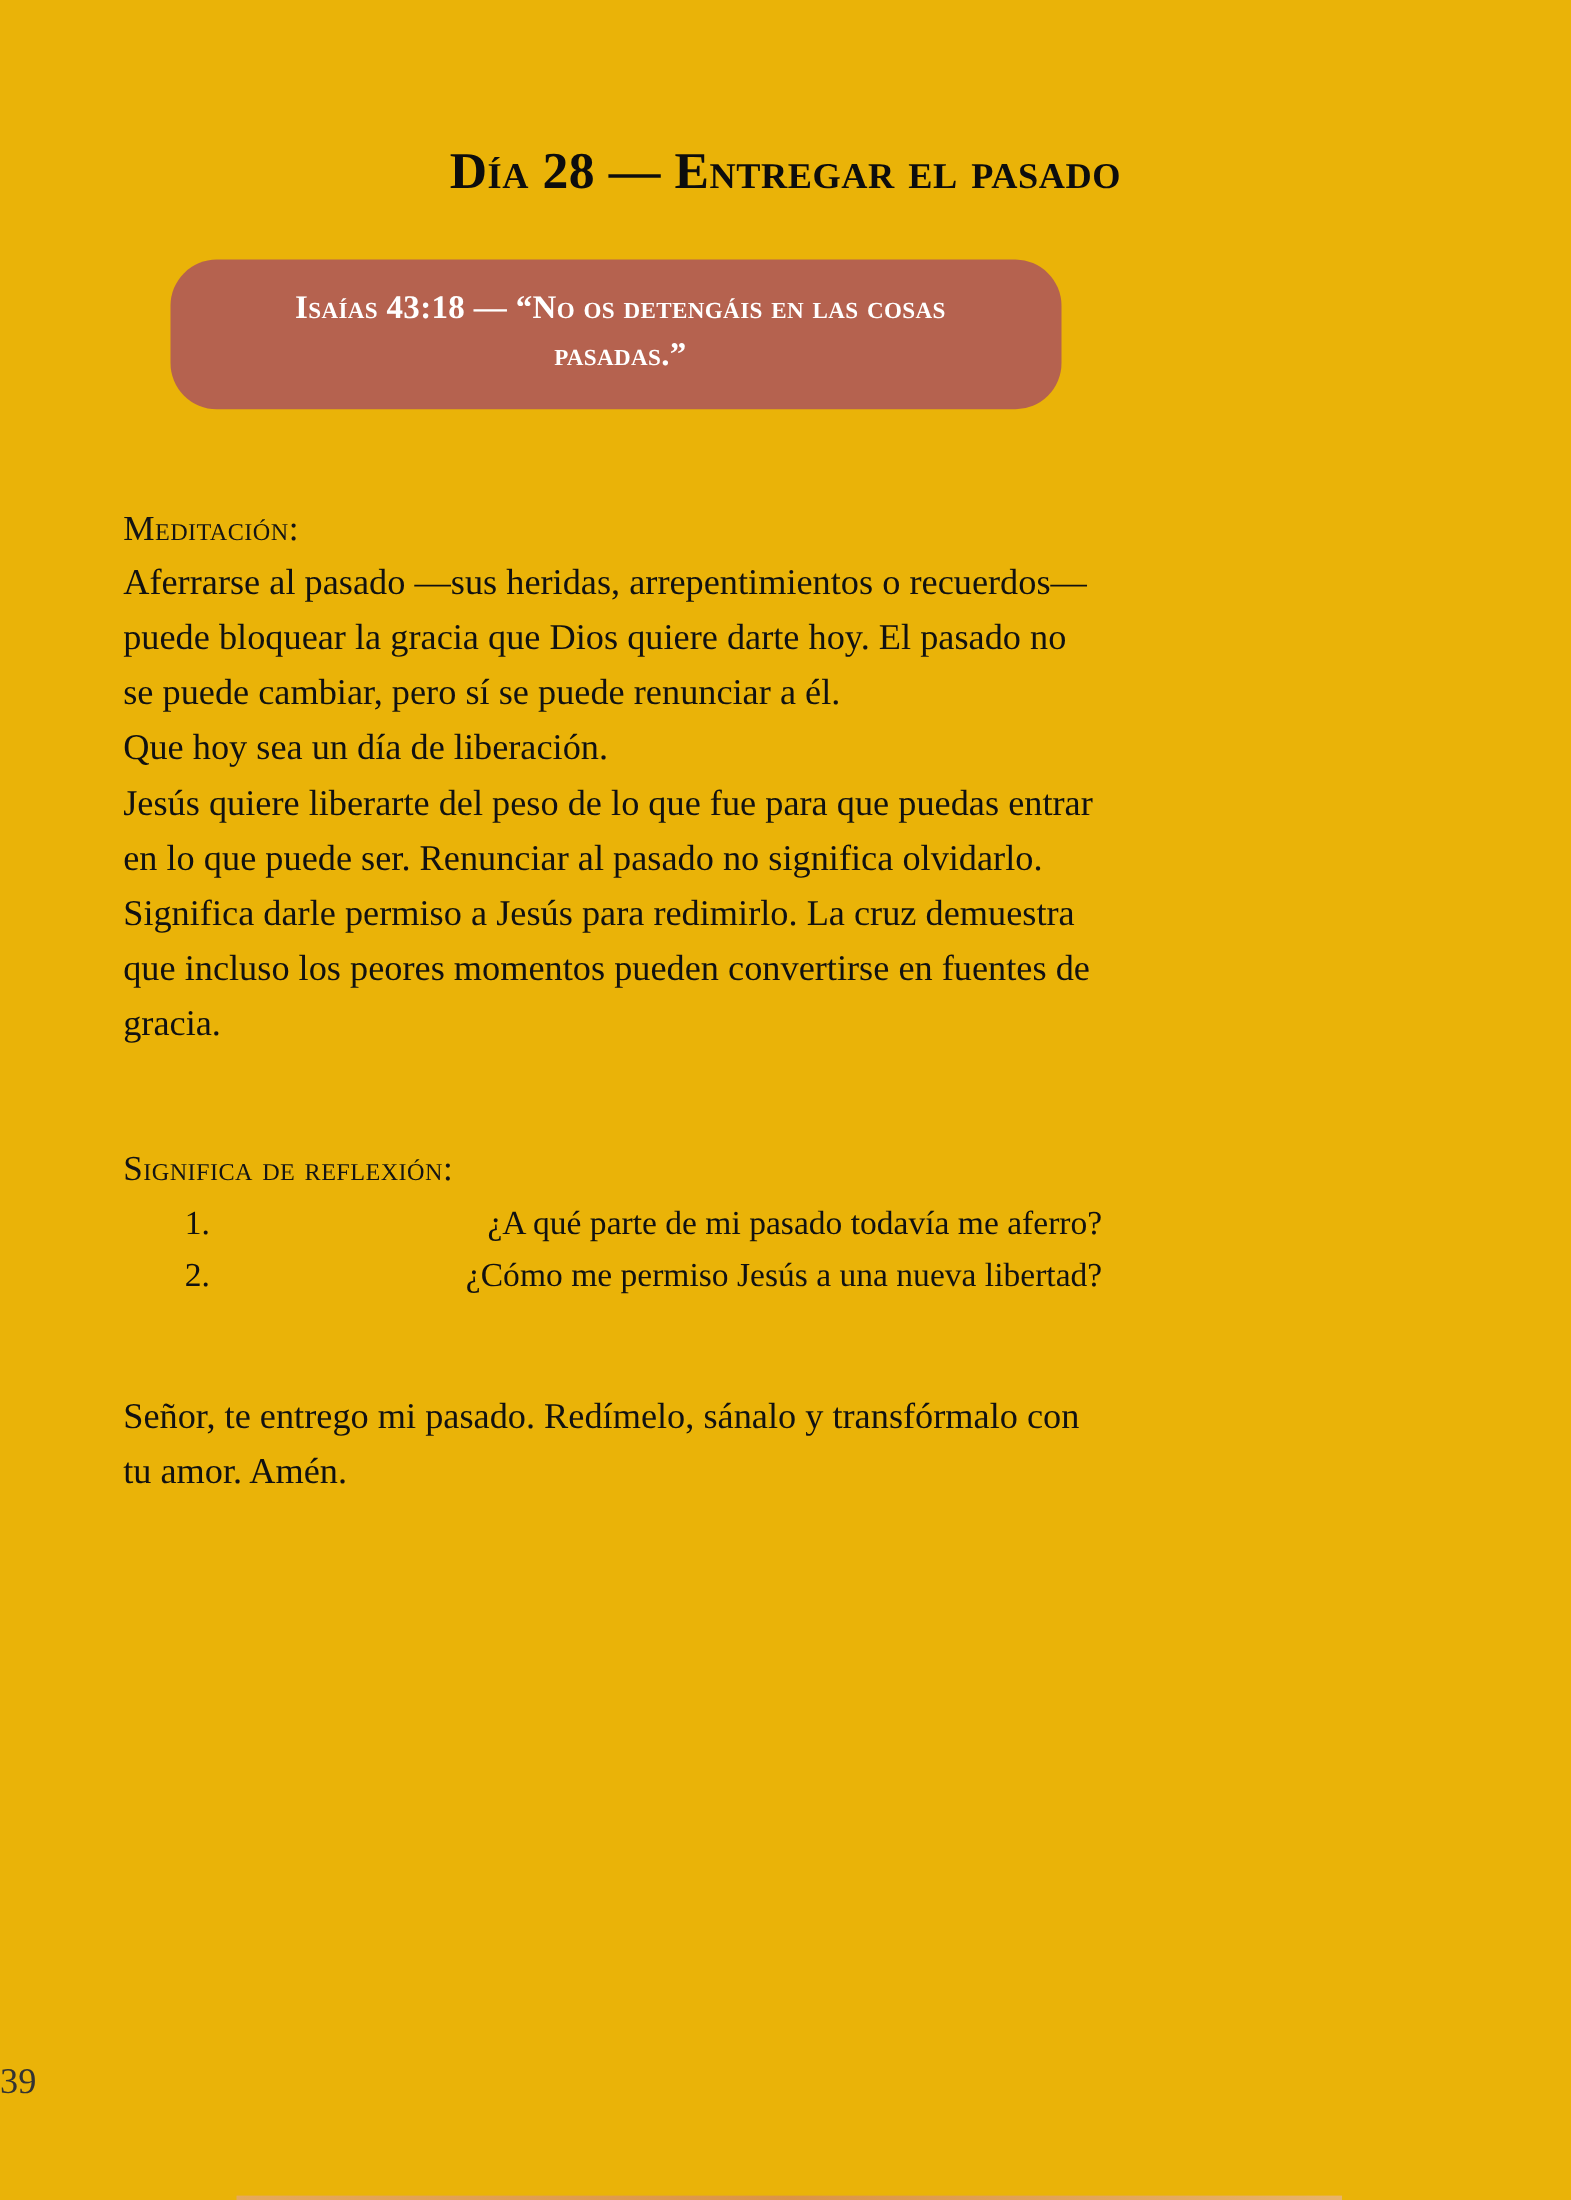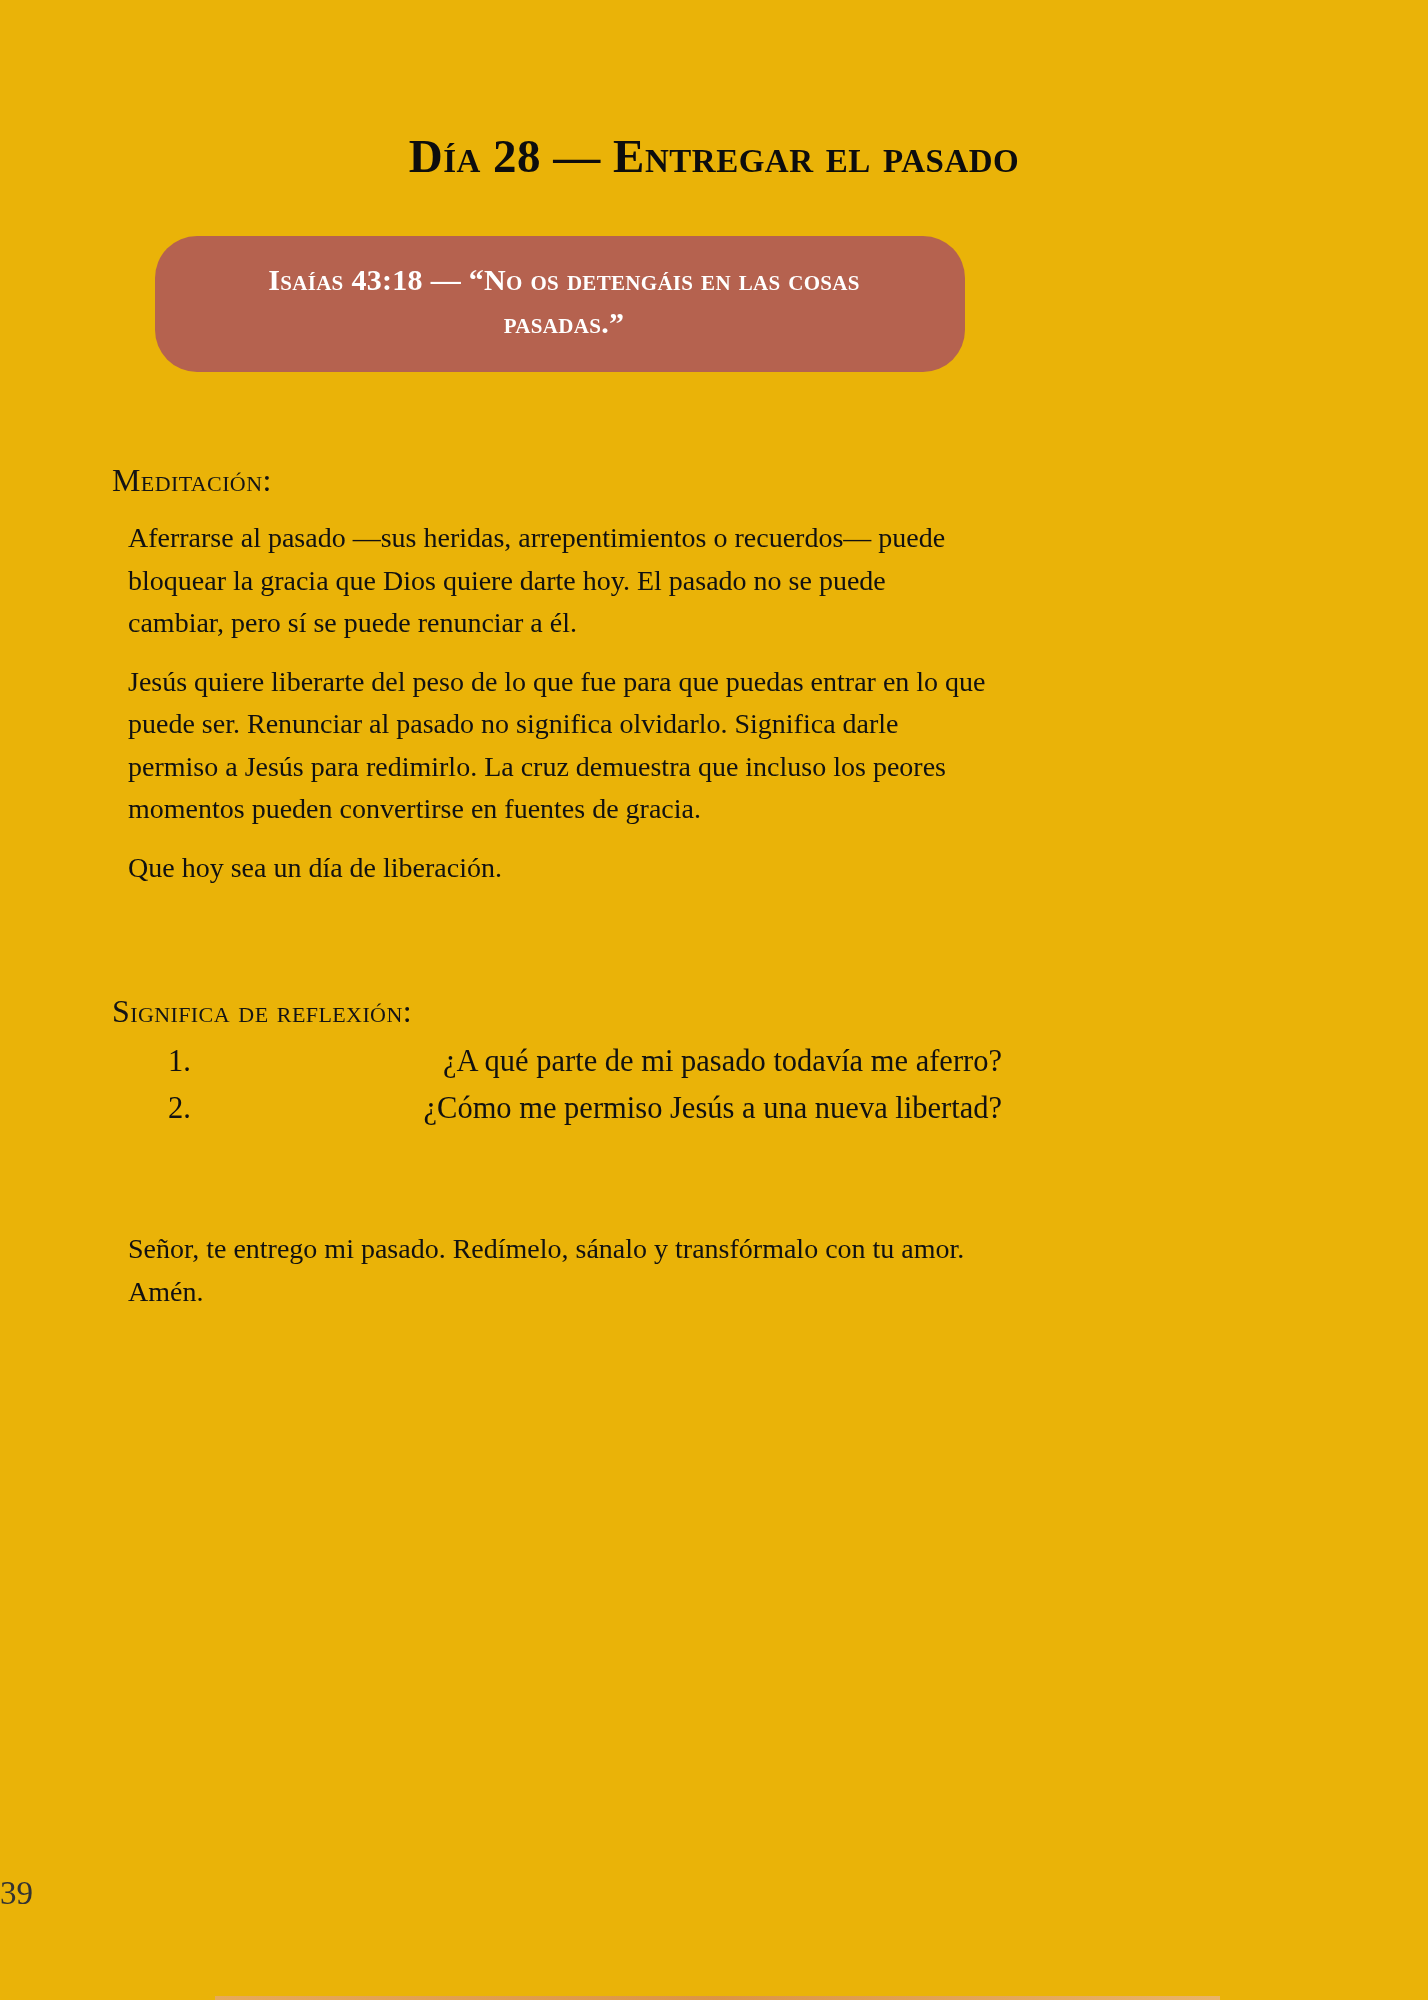--- a/index.html
+++ b/index.html
@@ -79,24 +79,24 @@
     font-size: 32px;
     font-variant: small-caps;
     letter-spacing: 0.4px;
     font-weight: 400;
     color: #141414;
     margin: 0 0 4px 0;
     line-height: 1.28;
   }
 
   .body-para {
-    font-size: 28px;
+    font-size: 33px;
     line-height: 1.52;
     color: #111111;
-    margin: 16px;
+    margin: 0;
     font-weight: 400;
   }
 
   .spacer-lg { height: 86px; }
   .spacer-md { height: 80px; }
 
   .qlist {
     list-style: none;
     margin: 6px 0 0 0;
     padding: 0 0 0 56px;
@@ -145,22 +145,22 @@
 
   <div class="verse-box">
     <p class="verse-text">Isaías 43:18 — “No os detengáis en las cosas pasadas.”</p>
   </div>
 
   <div class="content">
 
     <section class="section">
       <h2 class="section-heading">Meditación:</h2>
       <p class="body-para">Aferrarse al pasado —sus heridas, arrepentimientos o recuerdos— puede bloquear la gracia que Dios quiere darte hoy. El pasado no se puede cambiar, pero sí se puede renunciar a él.</p>
+      <p class="body-para">Que hoy sea un día de liberación.</p>
       <p class="body-para"> Jesús quiere liberarte del peso de lo que fue para que puedas entrar en lo que puede ser. Renunciar al pasado no significa olvidarlo. Significa darle permiso a Jesús para redimirlo. La cruz demuestra que incluso los peores momentos pueden convertirse en fuentes de gracia.</p>
-      <p class="body-para">Que hoy sea un día de liberación.</p>
     </section>
 
     <div class="spacer-lg"></div>
 
     <section class="section">
       <h2 class="section-heading">Significa de reflexión:</h2>
       <ul class="qlist">
         <li>
           <span class="qnum">1.</span>
           <span class="qtext">¿A qué parte de mi pasado todavía me aferro?</span>

